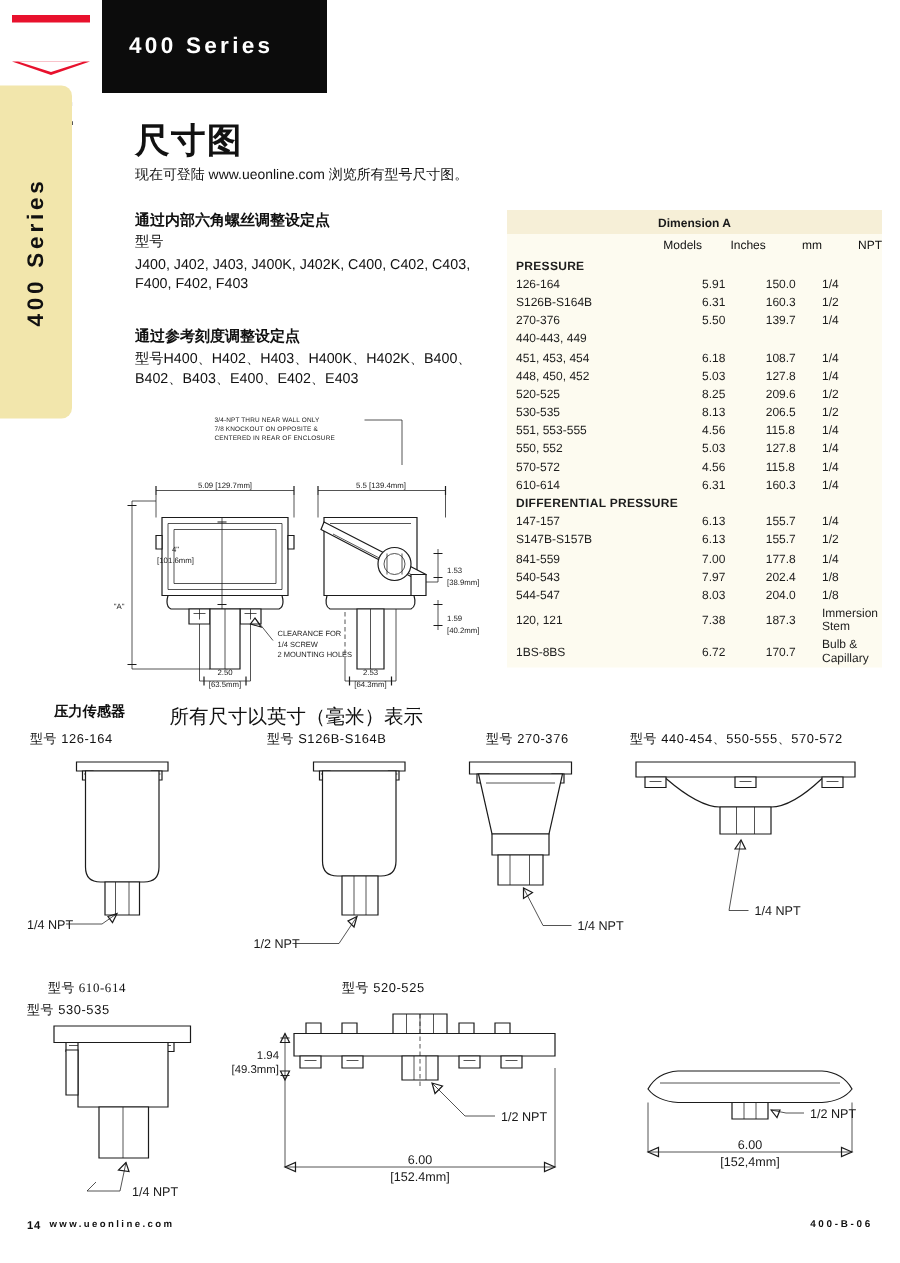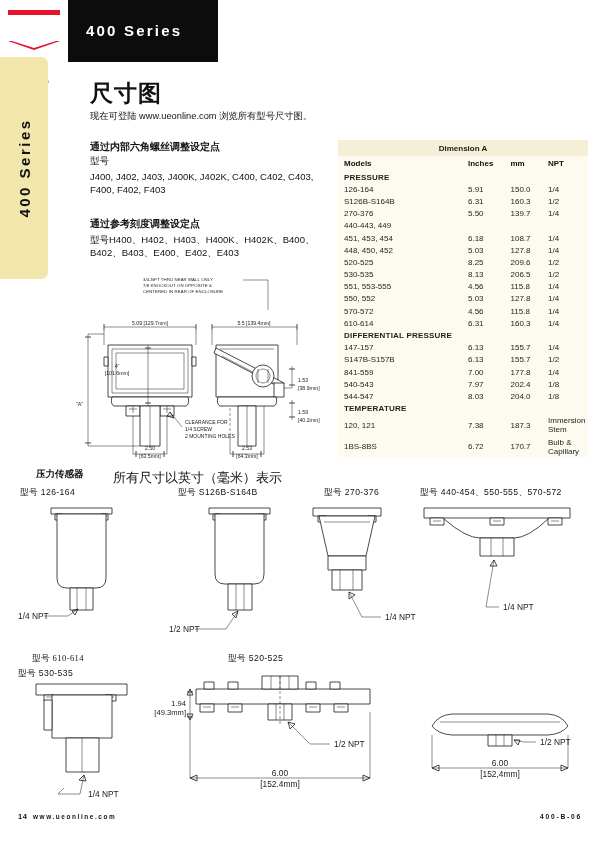--- a/index.html
+++ b/index.html
@@ -69,21 +69,21 @@
   .sec2-m{ position:absolute; left:90px; top:233px; font-size:9.5px; width:250px; line-height:13px; }
 
   
   .tbl{ position:absolute; left:338px; top:140px; width:250px; background:#fdfbf0; }
   .tbl .dimhdr{
     background:#f6efd7; text-align:center; font-size:8px; font-weight:600;
     padding:4px 0 3px 0; color:#1a1a1a;
   }
   .tbl table{ width:100%; border-collapse:collapse; font-size:8px; }
   .tbl th{
-    text-align:left; font-weight:bold; font-size:8px;
+    text-align:right; font-weight:normal; font-size:8px;
     padding:3px 0 3px 0; color:#111;
   }
   .tbl td{ padding:1.6px 0; color:#1d1d1d; font-size:8px; }
   .c-model{ width:52%; padding-left:6px !important; }
   .c-in{ width:17%; }
   .c-mm{ width:15%; }
   .c-npt{ width:16%; }
   .rowcat td{ font-weight:600; letter-spacing:.2px; }
 
   
@@ -260,26 +260,20 @@
             <td class="c-in">7.97</td>
             <td class="c-mm">202.4</td>
             <td class="c-npt">1/8</td>
           </tr>
           <tr>
             <td class="c-model">544-547</td>
             <td class="c-in">8.03</td>
             <td class="c-mm">204.0</td>
             <td class="c-npt">1/8</td>
           </tr>
-          <tr class="rowcat">
-            <td class="c-model">TEMPERATURE</td>
-            <td class="c-in"></td>
-            <td class="c-mm"></td>
-            <td class="c-npt"></td>
-          </tr>
           <tr>
             <td class="c-model">120, 121</td>
             <td class="c-in">7.38</td>
             <td class="c-mm">187.3</td>
             <td class="c-npt">Immersion Stem</td>
           </tr>
           <tr>
             <td class="c-model">1BS-8BS</td>
             <td class="c-in">6.72</td>
             <td class="c-mm">170.7</td>

